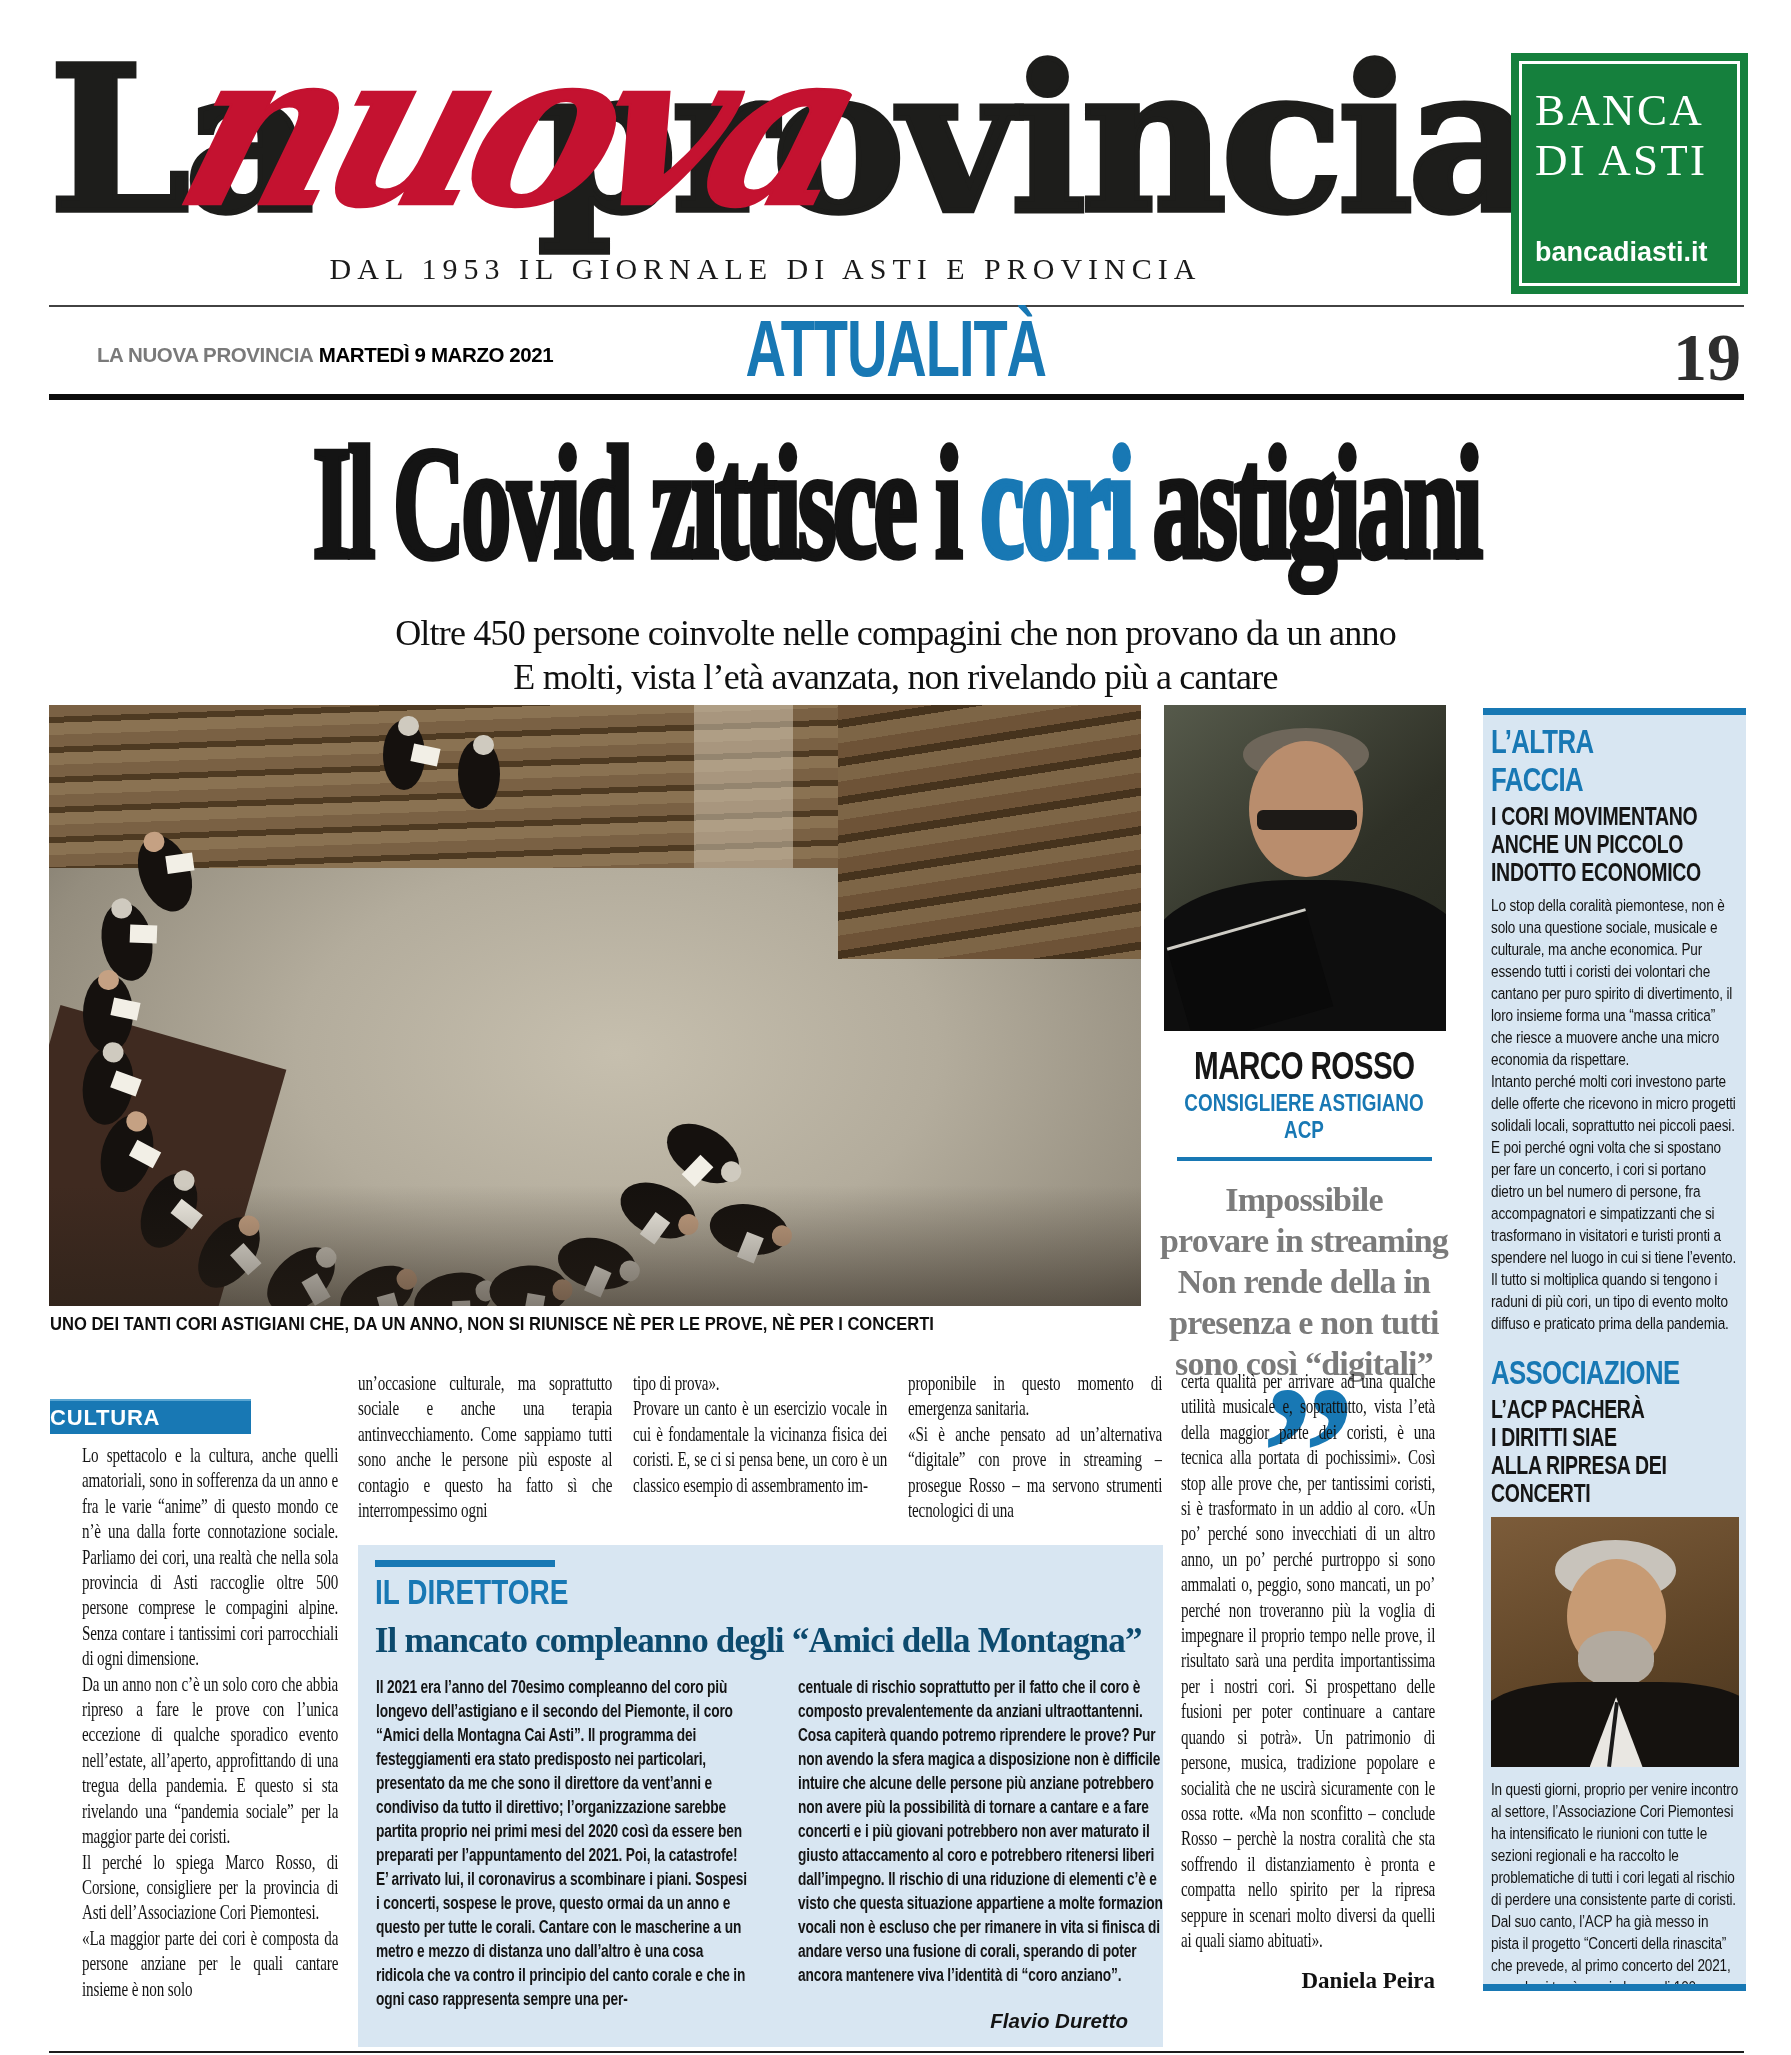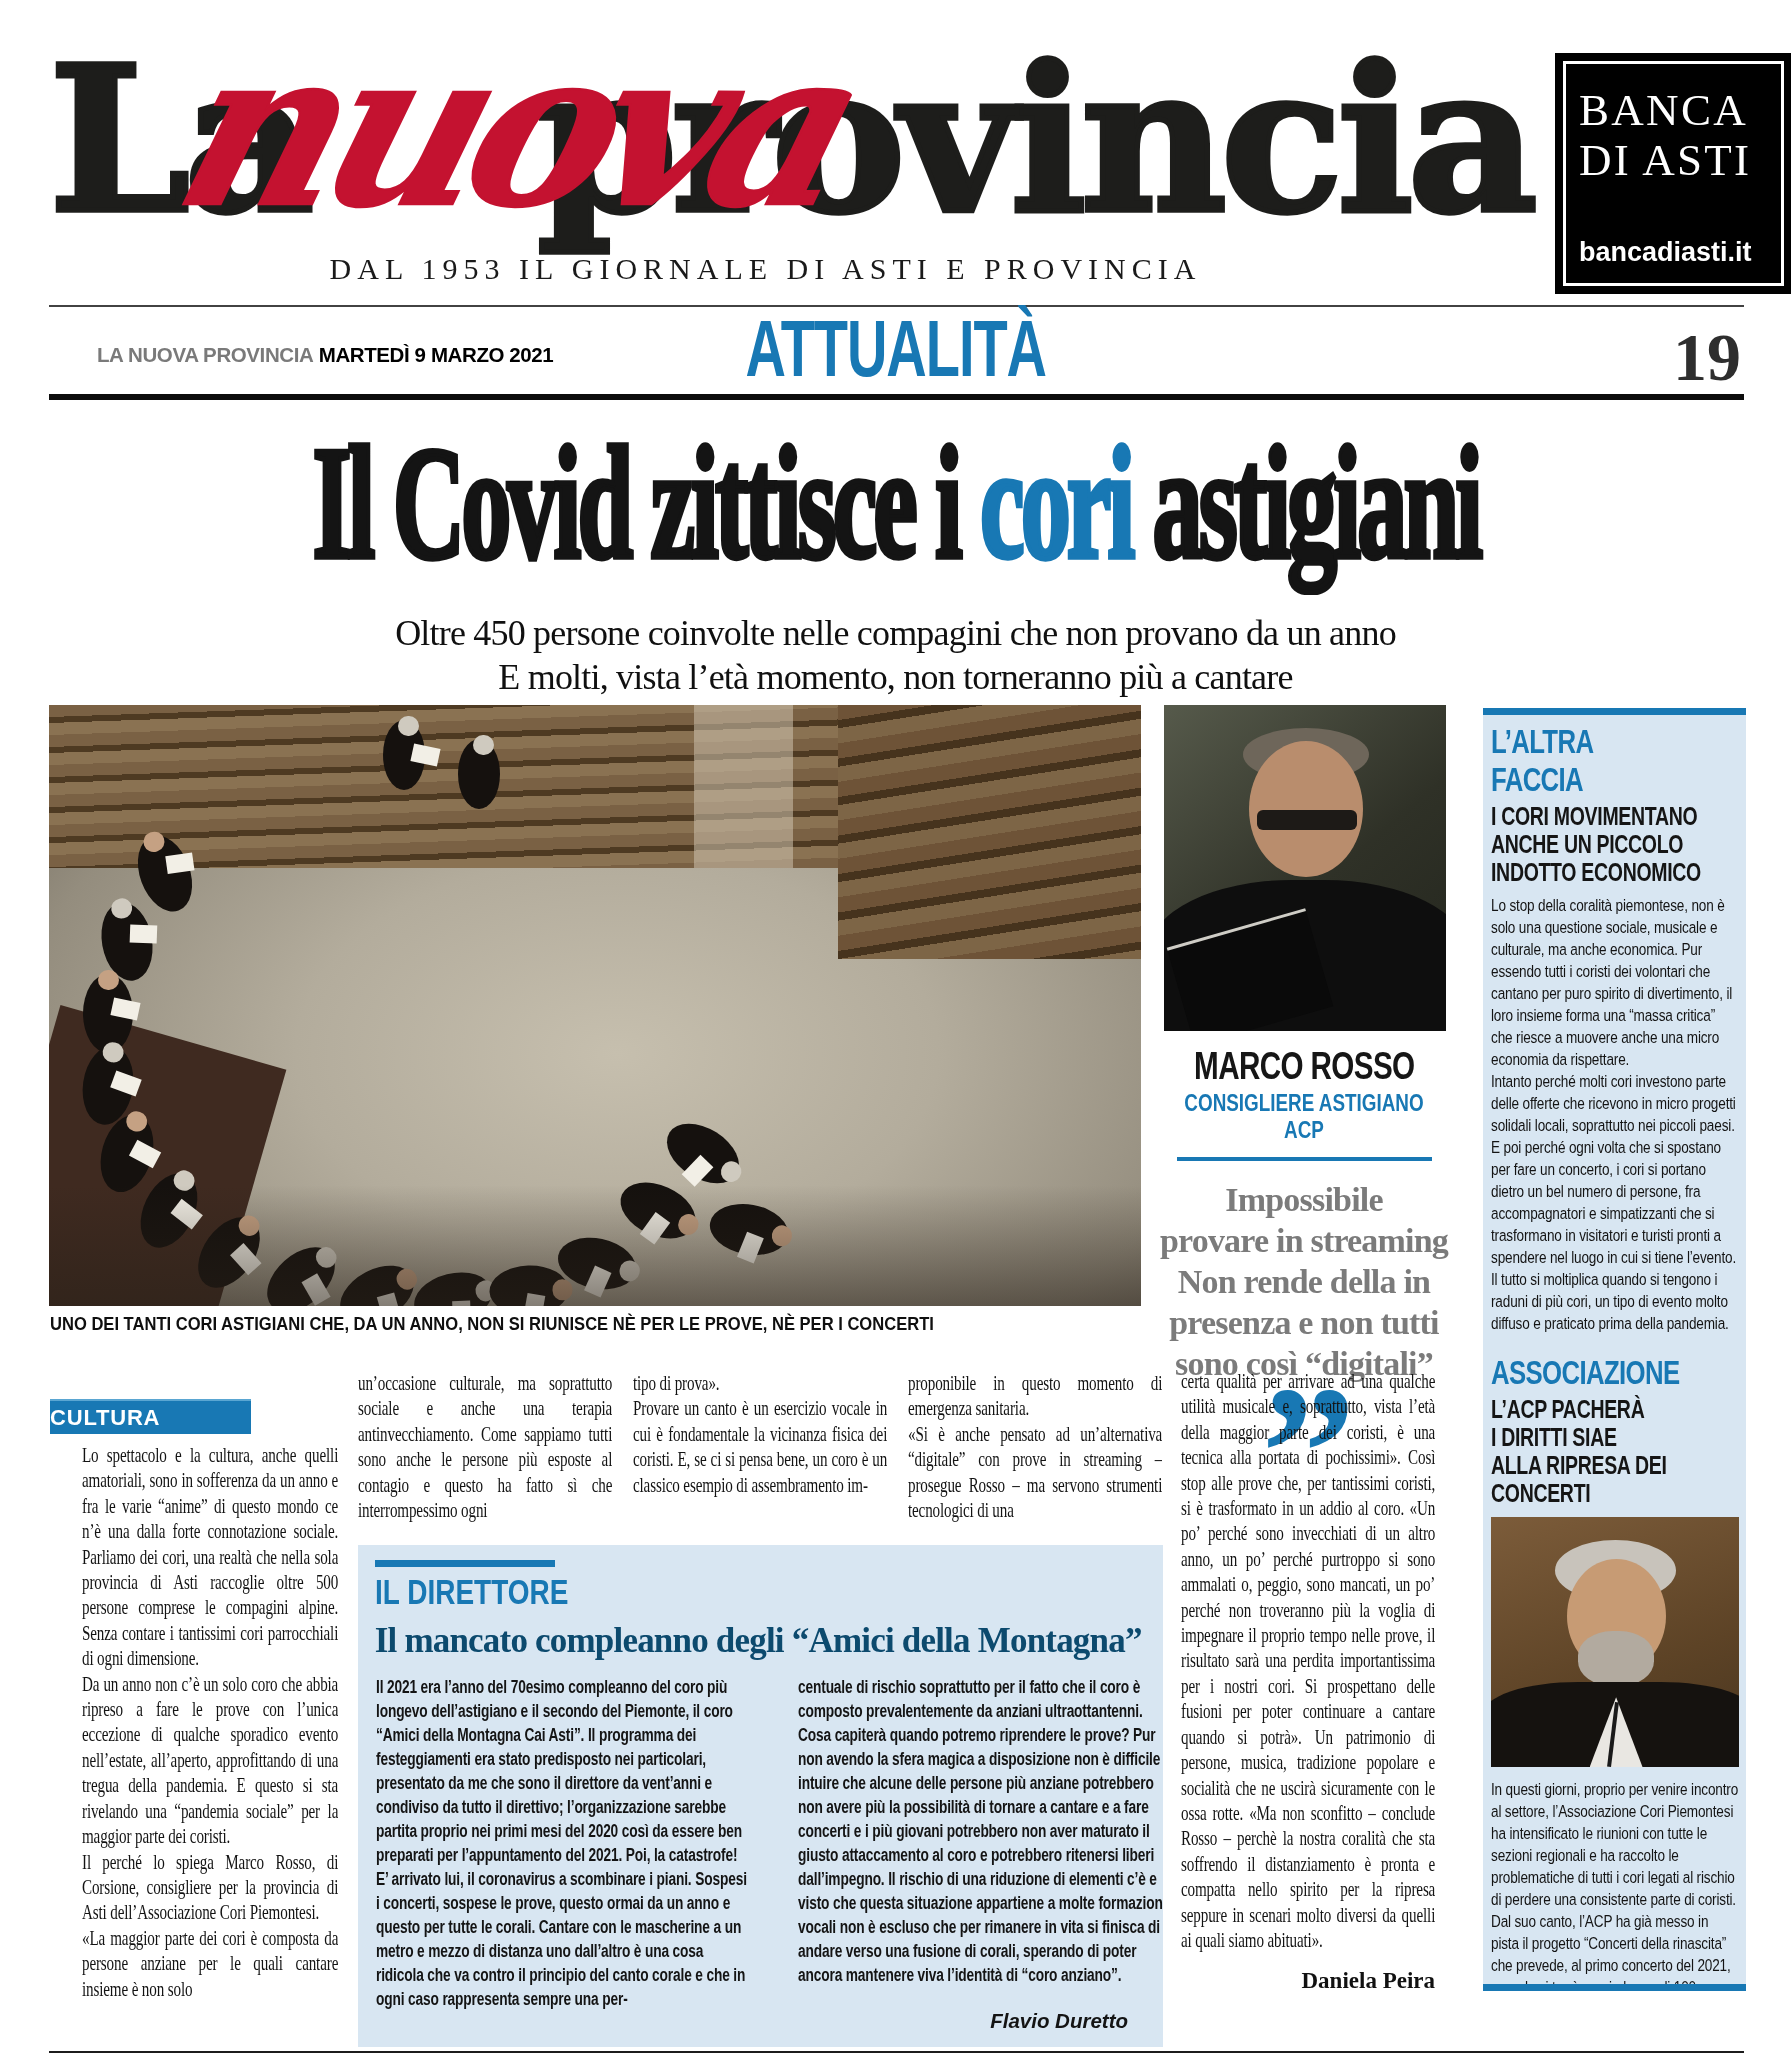--- a/index.html
+++ b/index.html
@@ -7,21 +7,21 @@
         font-family:"Liberation Serif",serif;color:#111;}
   .abs{position:absolute;}
 
   
   .logo-black{font-family:"DejaVu Serif",serif;font-weight:bold;color:#1d1d1b;
               font-size:201px;line-height:190px;letter-spacing:-6px;-webkit-text-stroke:5.3px #1d1d1b;}
   .logo-nuova{font-family:"DejaVu Serif",serif;font-style:italic;font-weight:bold;color:#c41230;
               font-size:216px;line-height:197px;letter-spacing:-15px;-webkit-text-stroke:2.3px #c41230;
               transform:skewX(-16deg);}
   .tagline{left:49px;top:252px;width:1433px;text-align:center;font-size:30px;letter-spacing:6px;color:#1a1a1a;}
-  .ad{left:1511px;top:53px;width:237px;height:241px;background:#000000;margin-left:44px;}
+  .ad{left:1511px;top:53px;width:237px;height:241px;background:#15803d;}
   .ad::before{content:"";position:absolute;inset:8.3px;border:3px solid #fff;}
   .ad-line{position:relative;font-family:"Liberation Serif",serif;color:#fff;font-size:45px;line-height:50px;
            letter-spacing:2.3px;margin-left:24px;}
   .ad-site{position:absolute;left:24px;bottom:26px;font-family:"Liberation Sans",sans-serif;
            font-weight:bold;color:#fff;font-size:27px;}
   .rule-thin{left:49px;top:305px;width:1695px;height:2.3px;background:#424242;}
 
   
   .dateline{left:97px;top:343px;font-family:"Liberation Sans",sans-serif;font-size:20.5px;letter-spacing:-0.4px;}
   .dateline .paper{font-weight:700;color:#7a7a7a;}
@@ -170,21 +170,21 @@
   <div class="abs pagenum">19</div>
   <div class="abs rule-thick"></div>
 
   <div class="abs headline-wrap">
     <span class="headline-fit">
       <span>Il Covid zittisce i </span><span class="hl">cori</span><span> astigiani</span>
     </span>
   </div>
   <div class="abs subhead">
     <div>Oltre 450 persone coinvolte nelle compagini che non provano da un anno</div>
-    <div>E molti, vista l’età momento, non torneranno più a cantare</div>
+    <div>E molti, vista l’età avanzata, non rivelando più a cantare</div>
   </div>
 
   <div class="abs main-photo">
     <div class="pews"></div>
     <div class="aisle"></div>
     <div class="pews-right"></div>
     <div class="carpet"></div>
     <div class="fig grey" style="left:334px;top:15px;width:42px;height:70px;">
         <i></i>
         <b></b>

